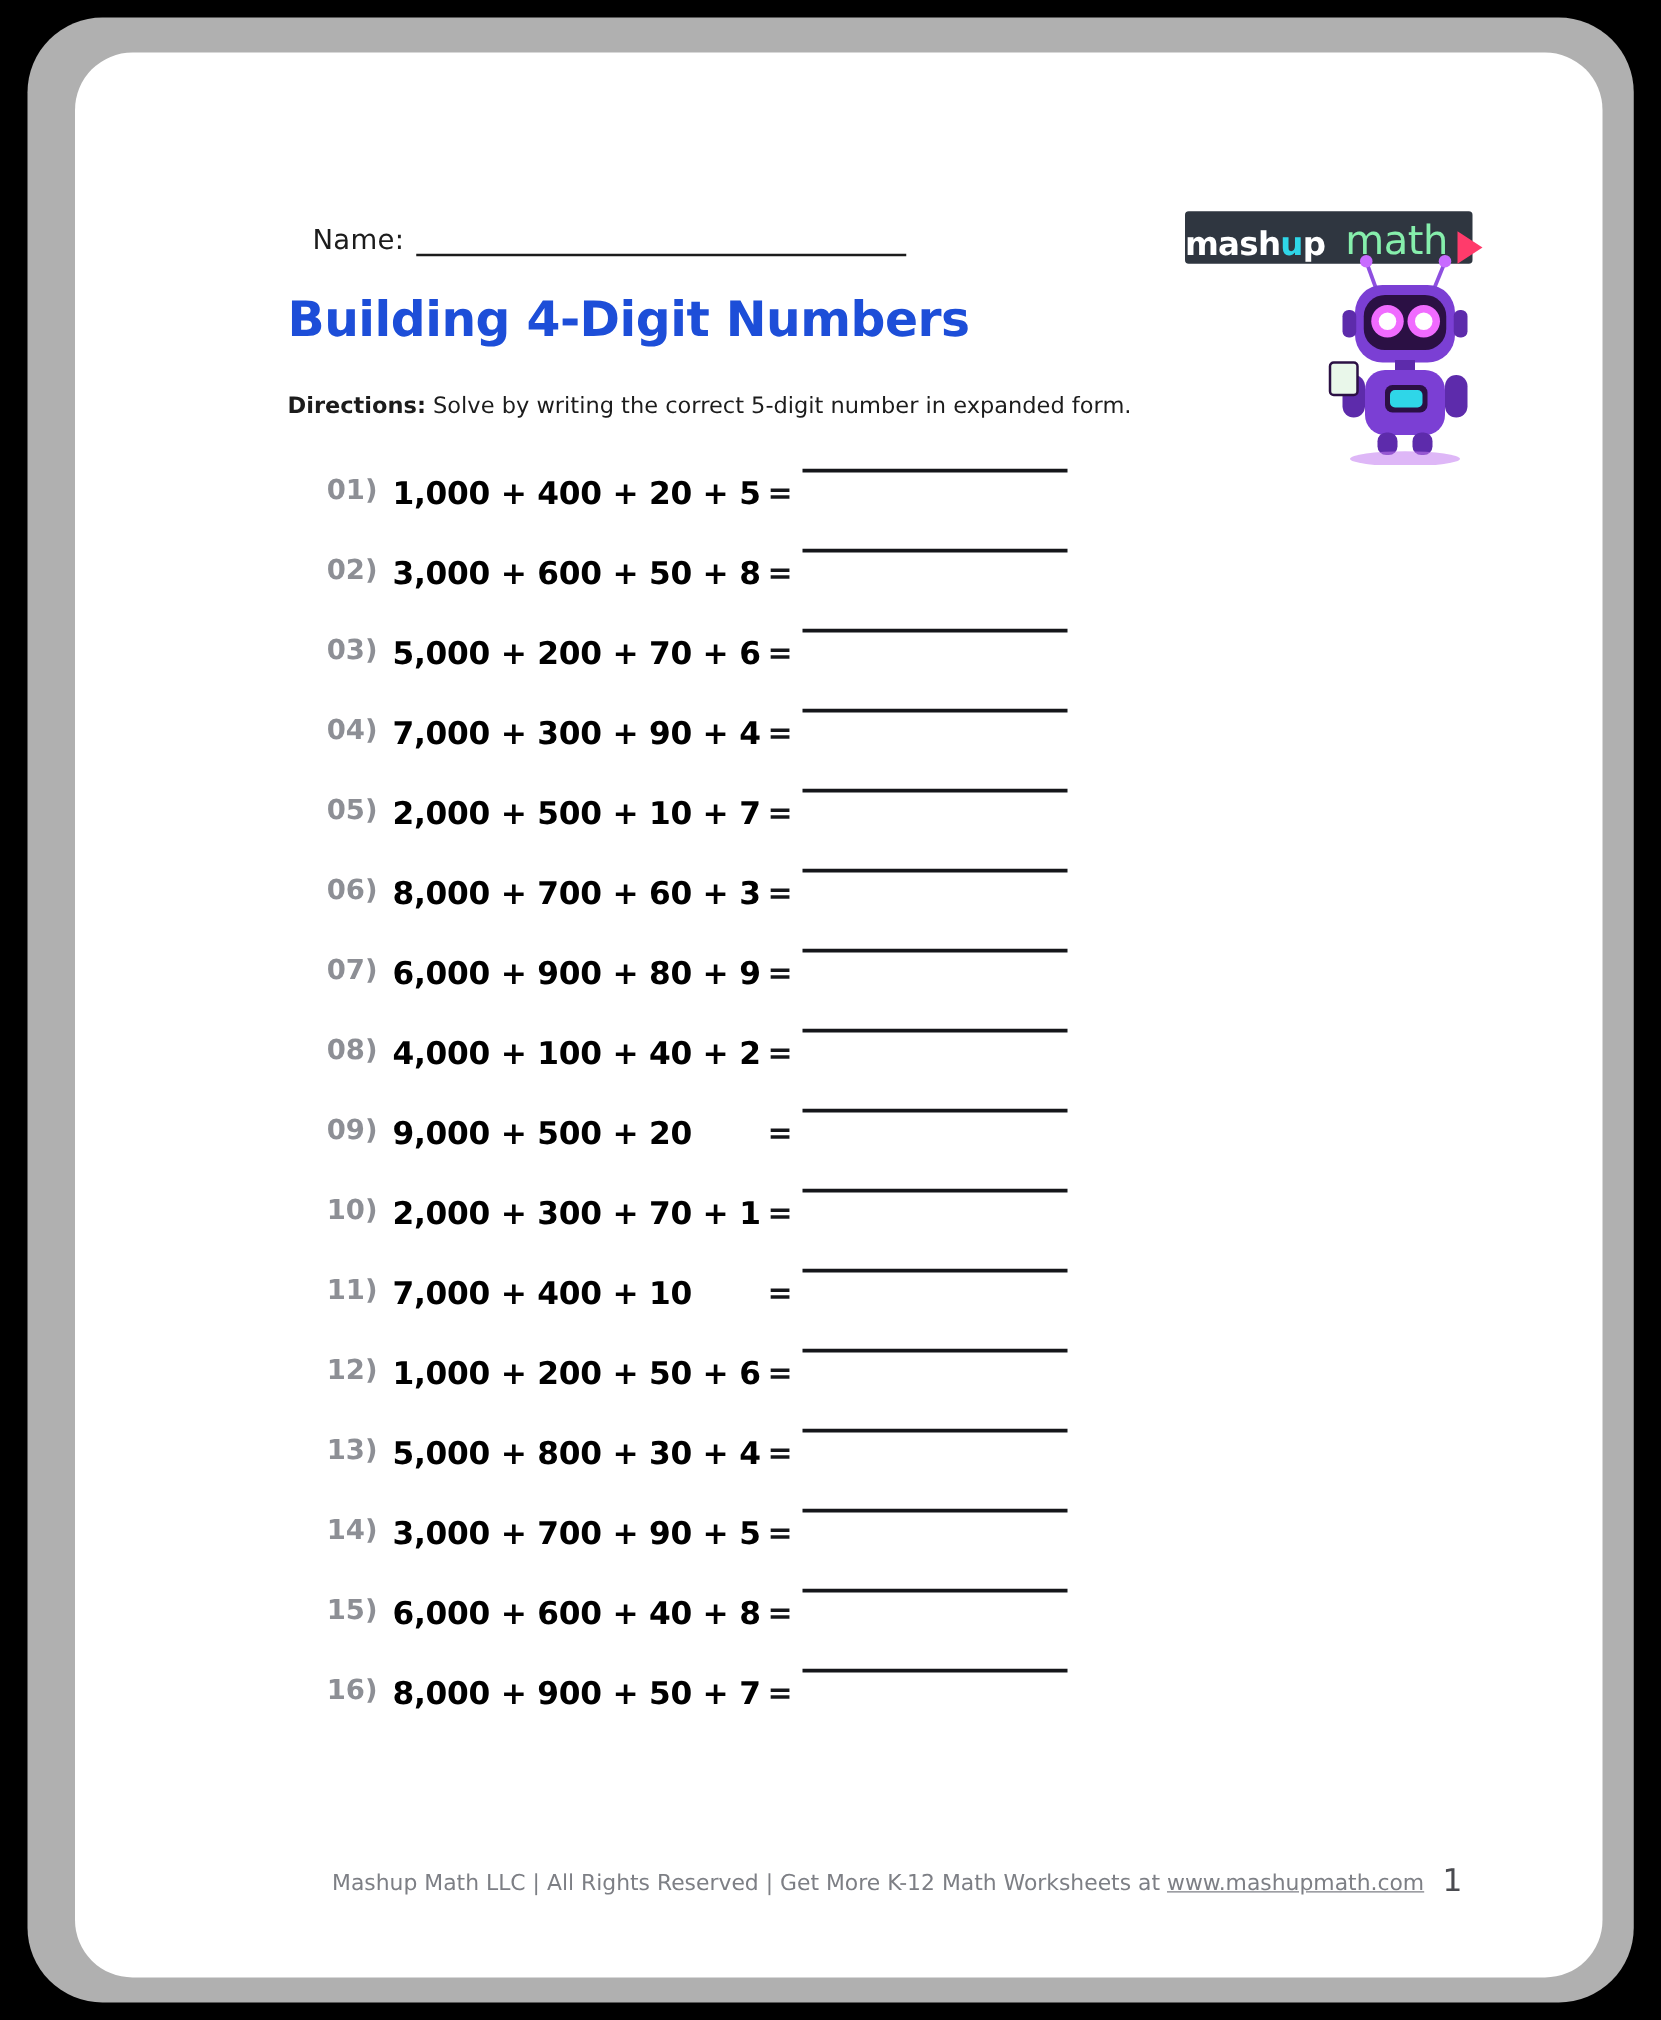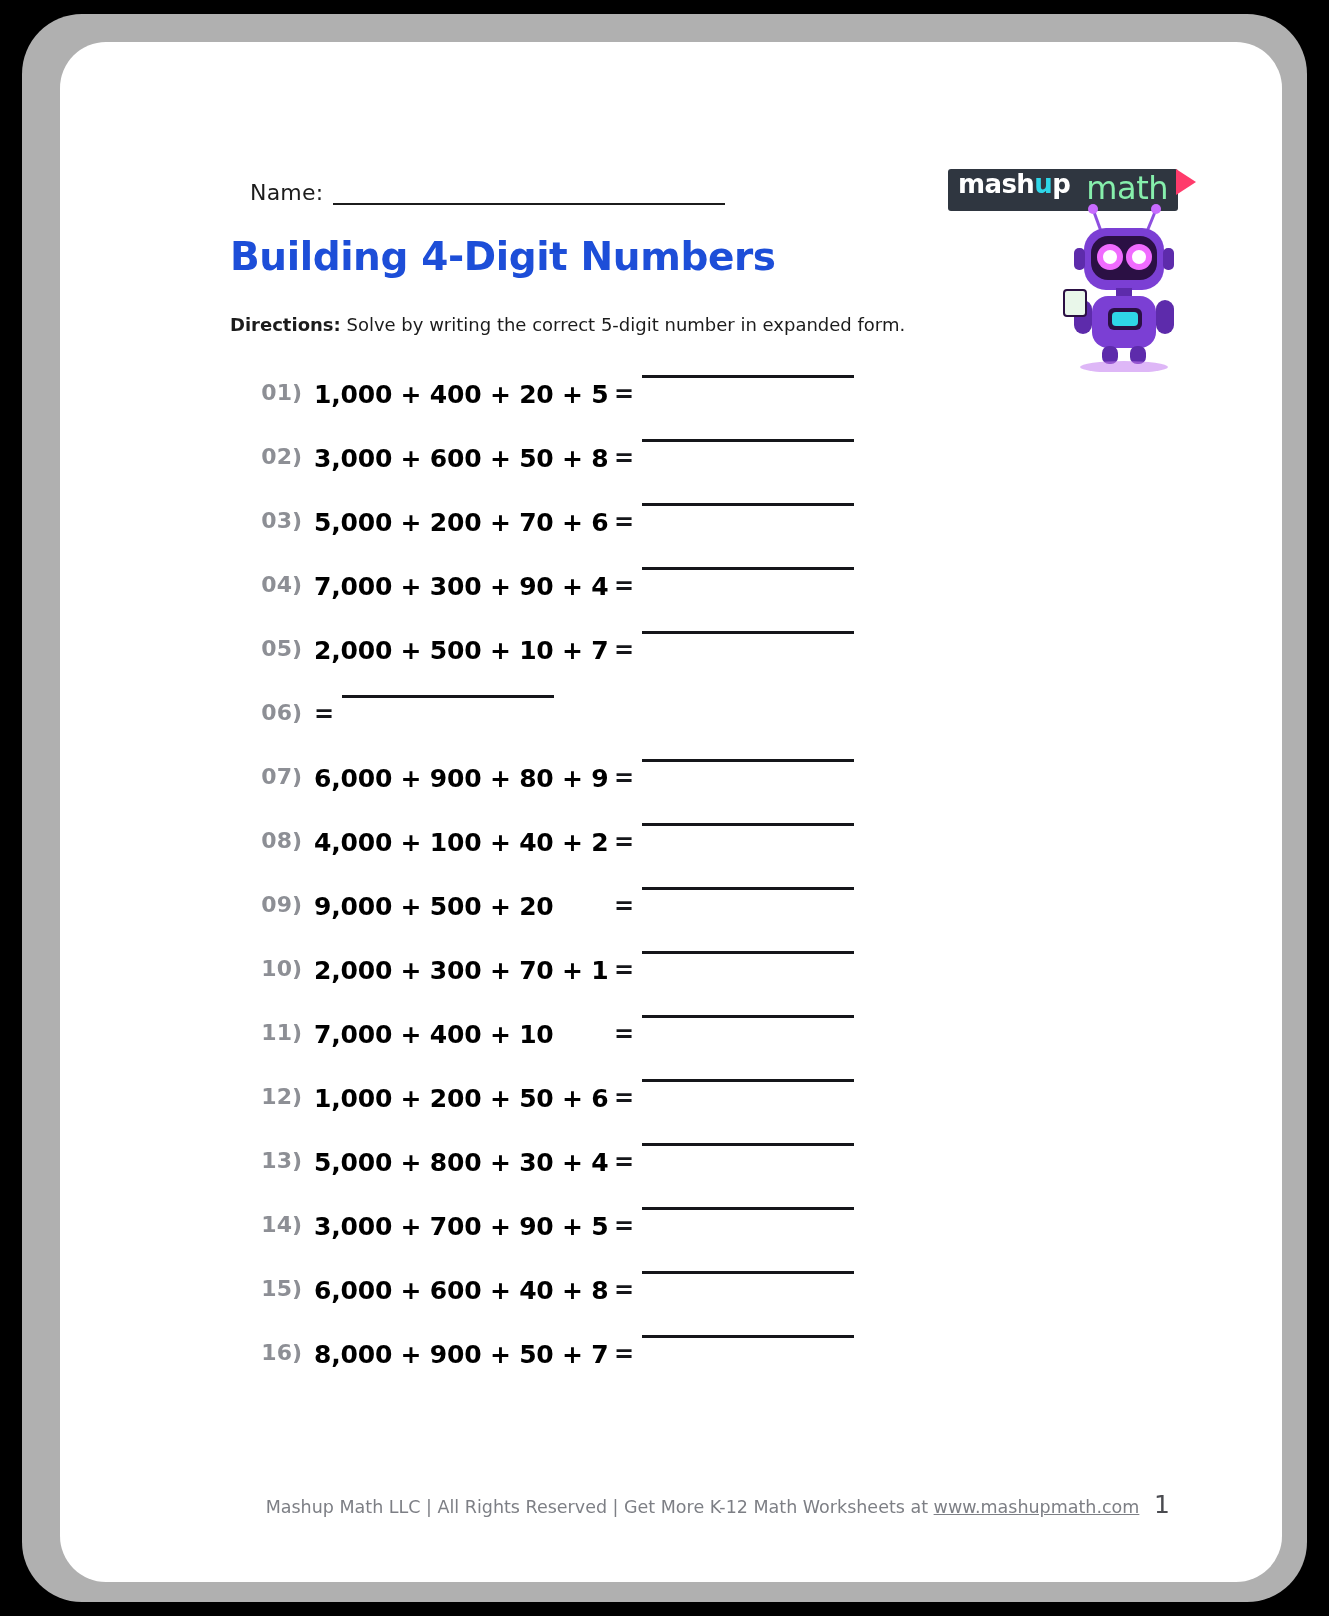--- a/index.html
+++ b/index.html
@@ -84,22 +84,21 @@
   
   .logo-box {
     position: absolute;
     left: 888px;
     top: 127px;
     width: 230px;
     height: 42px;
     background: #2f3640;
     border-radius: 3px;
     display: flex;
-    align-items: flex-start;
-    padding-left: 10px;
+    align-items: flex-end;
     box-sizing: border-box;
   }
   .logo-mashup {
     color: #ffffff;
     font-size: 26px;
     font-weight: bold;
     letter-spacing: -0.6px;
     font-family: "DejaVu Sans", sans-serif;
   }
   .logo-mashup .u {
@@ -284,20 +283,21 @@
         <span class="prob-answer-line"></span>
       </div>
       <div class="problem-row">
         <span class="prob-num">05)</span>
         <span class="prob-expr">2,000 + 500 + 10 + 7</span>
         <span class="prob-eq">=</span>
         <span class="prob-answer-line"></span>
       </div>
       <div class="problem-row">
         <span class="prob-num">06)</span>
+        <span class="prob-expr">8,000 + 700 + 60 + 3</span>
         <span class="prob-eq">=</span>
         <span class="prob-answer-line"></span>
       </div>
       <div class="problem-row">
         <span class="prob-num">07)</span>
         <span class="prob-expr">6,000 + 900 + 80 + 9</span>
         <span class="prob-eq">=</span>
         <span class="prob-answer-line"></span>
       </div>
       <div class="problem-row">

